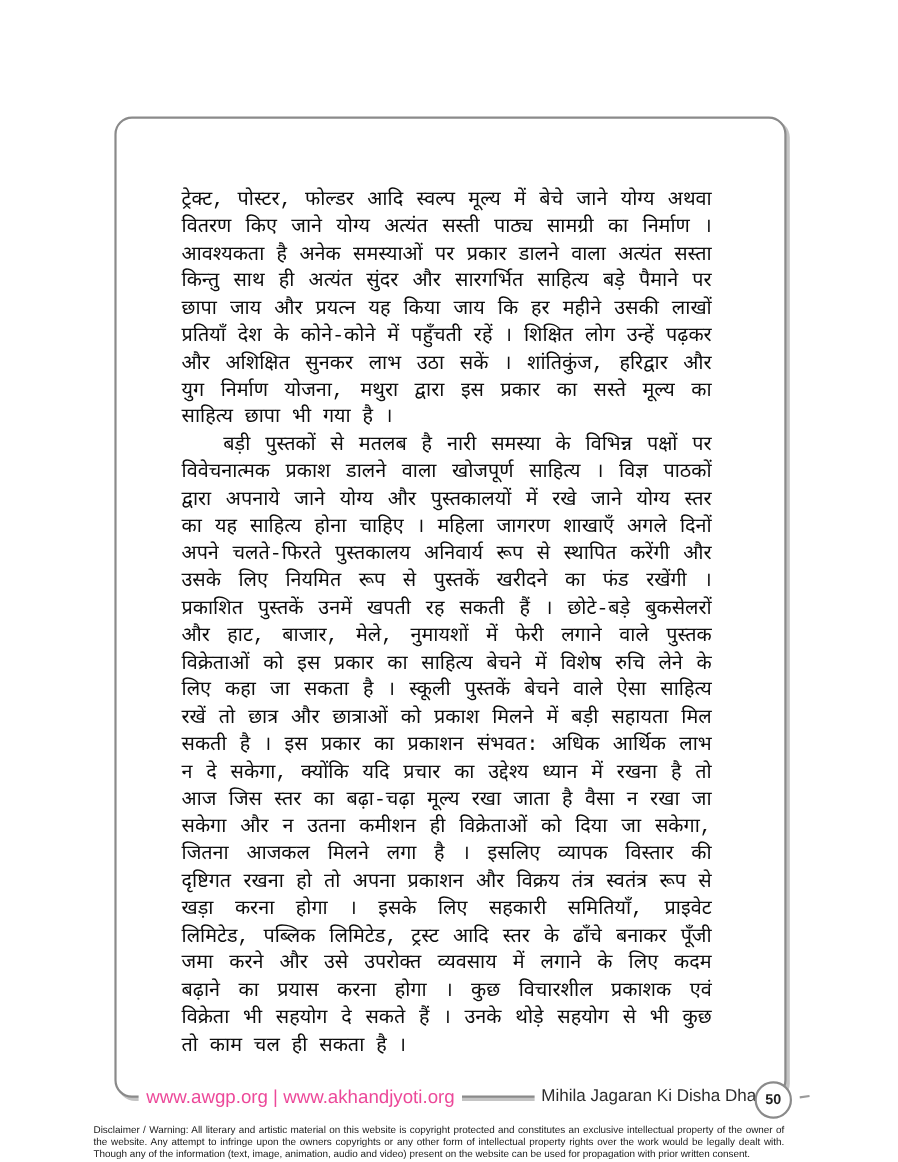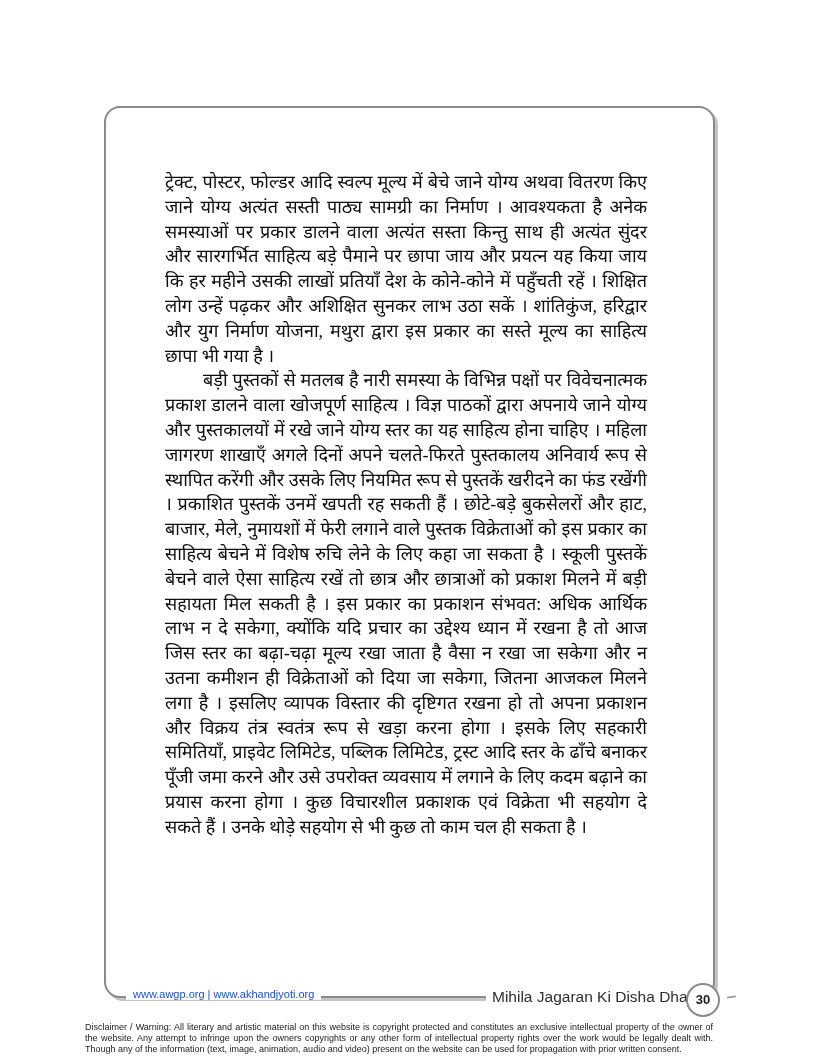--- a/index.html
+++ b/index.html
@@ -27,42 +27,42 @@
     box-shadow: 3px 3px 0 rgba(125,125,125,0.45);
     background: #ffffff;
   }
 
   
   .body-text {
     position: absolute;
     left: 165px;
     top: 170px;
     width: 482px;
-    font-family: Liberation Serif, serif;
+    font-family: Liberation Mono, monospace;
     font-size: 18px;
     line-height: 24.8px;
     color: #0d0d0d;
     text-align: justify;
   }
   .body-text p {
     margin: 0;
   }
   .body-text p.indented {
     text-indent: 38px;
   }
 
   
   .footer-websites {
     position: absolute;
     left: 126px;
     top: 988px;
     background: #ffffff;
     padding: 0 7px;
-    font-size: 11px;
-    color: #1d4ed8;
+    font-size: 17px;
+    color: #ec4899;
     z-index: 3;
     white-space: nowrap;
   }
   .footer-title {
     position: absolute;
     left: 486px;
     top: 988px;
     background: #ffffff;
     padding: 0 6px;
     font-size: 15.5px;
@@ -120,21 +120,21 @@
 <div class="body-text">
   <p>ट्रेक्ट, पोस्टर, फोल्डर आदि स्वल्प मूल्य में बेचे जाने योग्य अथवा वितरण किए जाने योग्य अत्यंत सस्ती पाठ्य सामग्री का निर्माण । आवश्यकता है अनेक समस्याओं पर प्रकार डालने वाला अत्यंत सस्ता किन्तु साथ ही अत्यंत सुंदर और सारगर्भित साहित्य बड़े पैमाने पर छापा जाय और प्रयत्न यह किया जाय कि हर महीने उसकी लाखों प्रतियाँ देश के कोने-कोने में पहुँचती रहें । शिक्षित लोग उन्हें पढ़कर और अशिक्षित सुनकर लाभ उठा सकें । शांतिकुंज, हरिद्वार और युग निर्माण योजना, मथुरा द्वारा इस प्रकार का सस्ते मूल्य का साहित्य छापा भी गया है ।</p>
   <p class="indented">बड़ी पुस्तकों से मतलब है नारी समस्या के विभिन्न पक्षों पर विवेचनात्मक प्रकाश डालने वाला खोजपूर्ण साहित्य । विज्ञ पाठकों द्वारा अपनाये जाने योग्य और पुस्तकालयों में रखे जाने योग्य स्तर का यह साहित्य होना चाहिए । महिला जागरण शाखाएँ अगले दिनों अपने चलते-फिरते पुस्तकालय अनिवार्य रूप से स्थापित करेंगी और उसके लिए नियमित रूप से पुस्तकें खरीदने का फंड रखेंगी । प्रकाशित पुस्तकें उनमें खपती रह सकती हैं । छोटे-बड़े बुकसेलरों और हाट, बाजार, मेले, नुमायशों में फेरी लगाने वाले पुस्तक विक्रेताओं को इस प्रकार का साहित्य बेचने में विशेष रुचि लेने के लिए कहा जा सकता है । स्कूली पुस्तकें बेचने वाले ऐसा साहित्य रखें तो छात्र और छात्राओं को प्रकाश मिलने में बड़ी सहायता मिल सकती है । इस प्रकार का प्रकाशन संभवत: अधिक आर्थिक लाभ न दे सकेगा, क्योंकि यदि प्रचार का उद्देश्य ध्यान में रखना है तो आज जिस स्तर का बढ़ा-चढ़ा मूल्य रखा जाता है वैसा न रखा जा सकेगा और न उतना कमीशन ही विक्रेताओं को दिया जा सकेगा, जितना आजकल मिलने लगा है । इसलिए व्यापक विस्तार की दृष्टिगत रखना हो तो अपना प्रकाशन और विक्रय तंत्र स्वतंत्र रूप से खड़ा करना होगा । इसके लिए सहकारी समितियाँ, प्राइवेट लिमिटेड, पब्लिक लिमिटेड, ट्रस्ट आदि स्तर के ढाँचे बनाकर पूँजी जमा करने और उसे उपरोक्त व्यवसाय में लगाने के लिए कदम बढ़ाने का प्रयास करना होगा । कुछ विचारशील प्रकाशक एवं विक्रेता भी सहयोग दे सकते हैं । उनके थोड़े सहयोग से भी कुछ तो काम चल ही सकता है ।</p>
 </div>
 
 <div class="footer-websites">www.awgp.org | www.akhandjyoti.org</div>
 
 <div class="footer-title">Mihila Jagaran Ki Disha Dhara</div>
 
 <div class="page-number-circle">
-  <span>30</span>
+  <span>50</span>
 </div>
 
 <div class="footer-dash"></div>
 
 <div class="disclaimer">
   <b>Disclaimer / Warning:</b>
   <span>All literary and artistic material on this website is copyright protected and constitutes an exclusive intellectual property of the owner of the website. Any attempt to infringe upon the owners copyrights or any other form of  intellectual property rights over the work would be legally dealt with. Though any of the information (text, image, animation, audio and video) present on the website can be used for propagation with prior written consent.</span>
 </div>
 
 </body></html>

